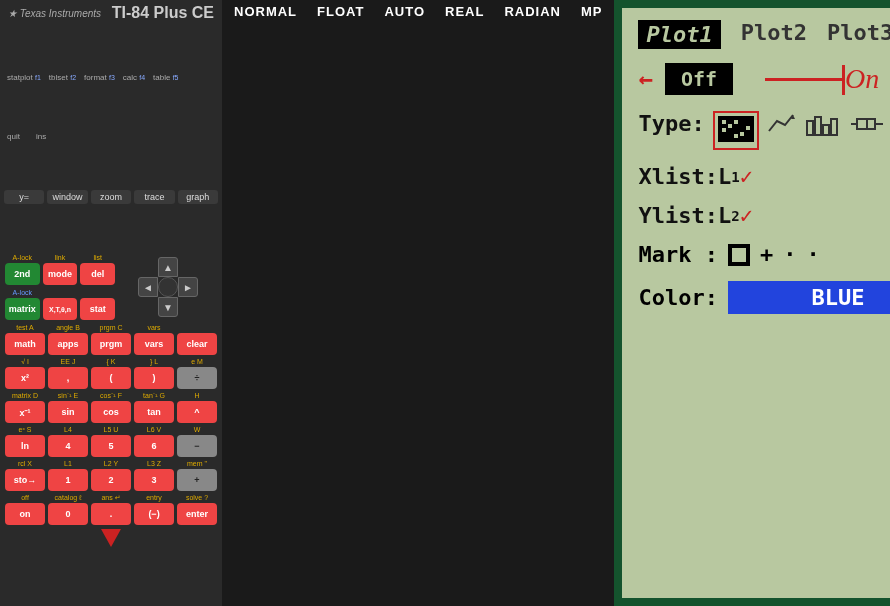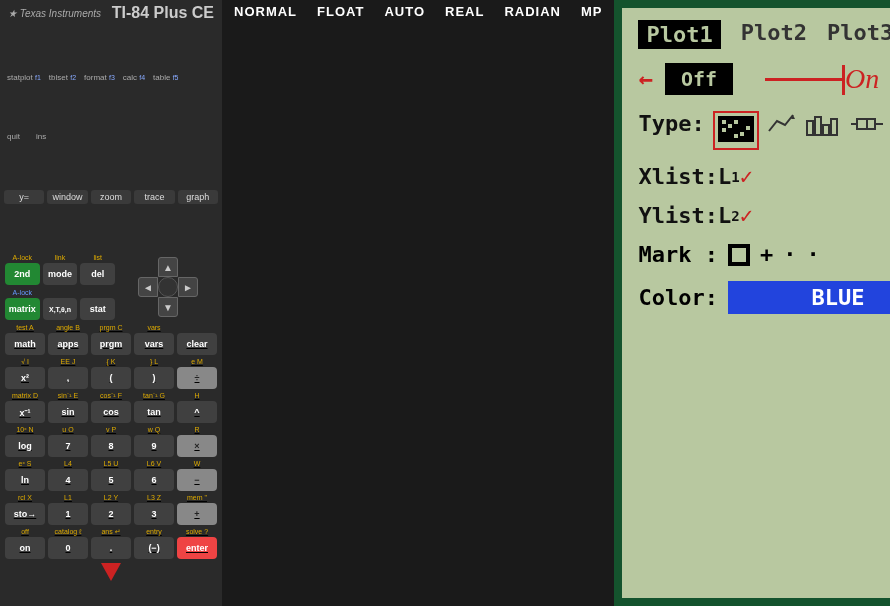--- a/index.html
+++ b/index.html
@@ -94,21 +94,20 @@
       flex-direction: column;
       gap: 2px;
       flex: 1;
     }
 
     .key-row {
       display: flex;
       gap: 3px;
       align-items: center;
       justify-content: space-between;
-      text-decoration: underline;
     }
 
     .key-label-row {
       display: flex;
       gap: 3px;
       align-items: center;
       justify-content: space-between;
     }
 
     
@@ -138,21 +137,21 @@
       cursor: pointer;
       font-size: 9px;
       color: white;
       background: #555;
       display: flex;
       align-items: center;
       justify-content: center;
       font-weight: bold;
     }
 
-    .key-btn.dark { background: #404040; }
+    .key-btn.dark { background: #ef4444; }
     .key-btn.green-btn { background: #228833; }
     .key-btn.light-gray { background: #888; color: #222; }
     .key-btn.enter-btn { background: #ef4444; }
     .key-btn.alpha-btn { background: #228833; }
 
     
     .dpad-area {
       display: flex;
       align-items: center;
       justify-content: center;
@@ -251,20 +250,21 @@
       gap: 20px;
       margin-bottom: 14px;
       font-size: 22px;
       font-weight: bold;
     }
 
     .plot-tab-active {
       background: #000;
       color: #b8c8a0;
       padding: 2px 8px;
+      font-style: italic;
     }
 
     .plot-tab-inactive {
       color: #333;
     }
 
     
     .on-off-row {
       display: flex;
       align-items: center;
@@ -527,42 +527,20 @@
         <div class="key">
           <div class="key-top yellow">tan⁻¹ G</div>
           <button class="key-btn dark">tan</button>
         </div>
         <div class="key">
           <div class="key-top yellow">H</div>
           <button class="key-btn dark">^</button>
         </div>
       </div>
 
-      <div class="key-row">
-        <div class="key">
-          <div class="key-top yellow">10ˣ N</div>
-          <button class="key-btn dark">log</button>
-        </div>
-        <div class="key">
-          <div class="key-top yellow">u O</div>
-          <button class="key-btn dark">7</button>
-        </div>
-        <div class="key">
-          <div class="key-top yellow">v P</div>
-          <button class="key-btn dark">8</button>
-        </div>
-        <div class="key">
-          <div class="key-top yellow">w Q</div>
-          <button class="key-btn dark">9</button>
-        </div>
-        <div class="key">
-          <div class="key-top yellow">R</div>
-          <button class="key-btn light-gray">×</button>
-        </div>
-      </div>
 
       <div class="key-row">
         <div class="key">
           <div class="key-top yellow">eˣ S</div>
           <button class="key-btn dark">ln</button>
         </div>
         <div class="key">
           <div class="key-top yellow">L4</div>
           <button class="key-btn dark">4</button>
         </div>

